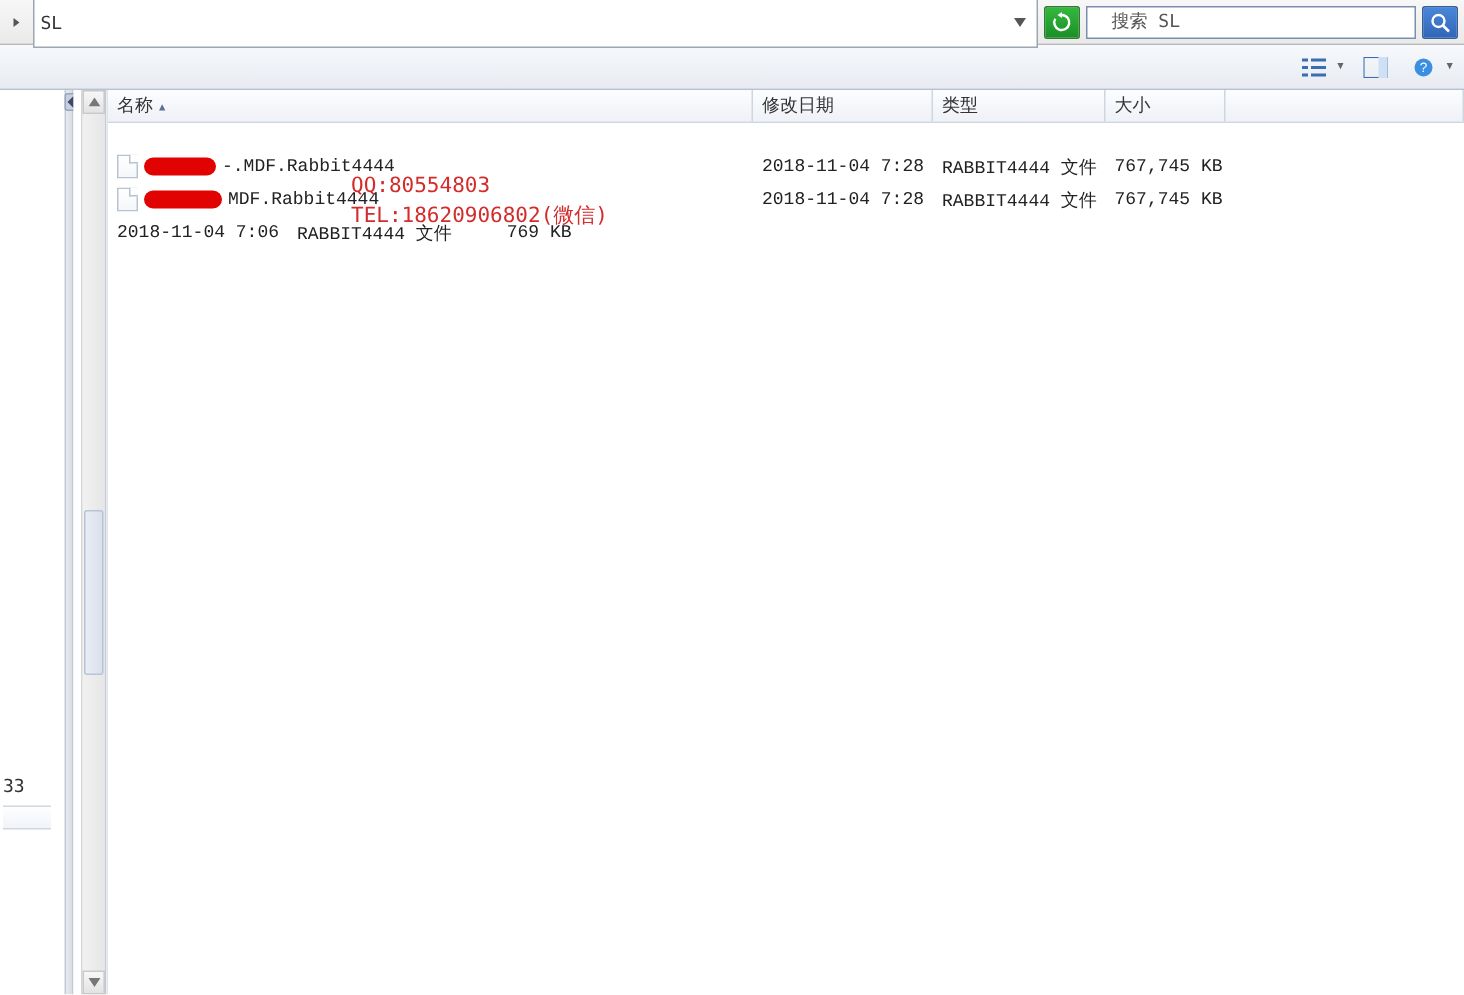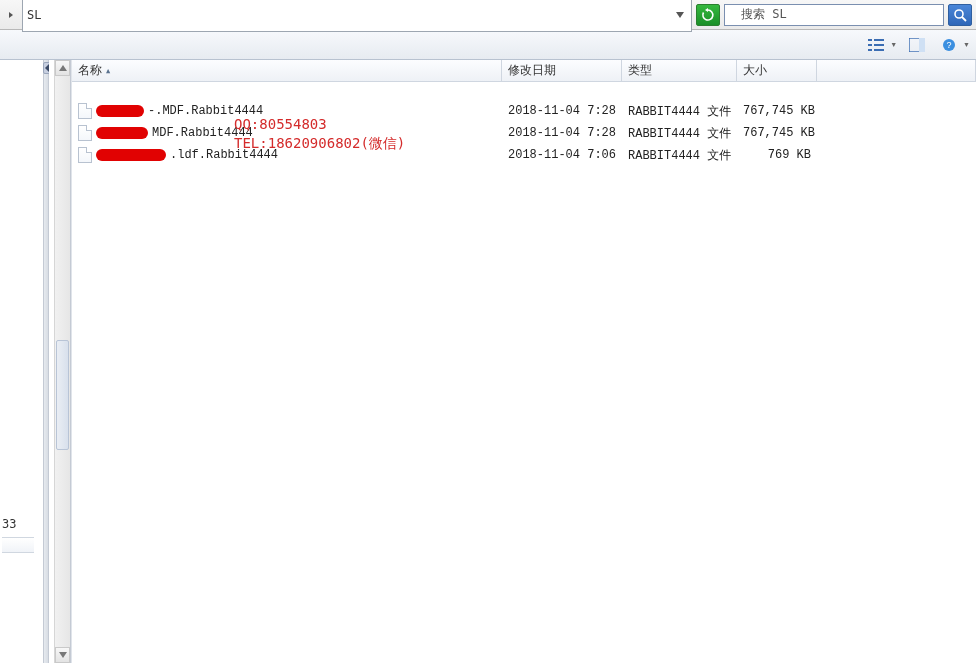--- a/index.html
+++ b/index.html
@@ -380,25 +380,20 @@
           <div class="cell name">
             <span class="file-icon"></span>
             <span class="redact" style="width: 52px;"></span>
             <span>MDF.Rabbit4444</span>
           </div>
           <div class="cell date">2018-11-04 7:28</div>
           <div class="cell type">RABBIT4444 文件</div>
           <div class="cell size">767,745 KB</div>
         </div>
         <div class="row">
-          <div class="cell name">
-            <span class="file-icon"></span>
-            <span class="redact" style="width: 70px;"></span>
-            <span>.ldf.Rabbit4444</span>
-          </div>
           <div class="cell date">2018-11-04 7:06</div>
           <div class="cell type">RABBIT4444 文件</div>
           <div class="cell size">769 KB</div>
         </div>
       </div>
 
     <div class="overlay-note" style="top:36px; left:162px;">QQ:80554803</div>
     <div class="overlay-note" style="top:55px; left:162px;">TEL:18620906802(微信)</div>
   </div>
 </div>

